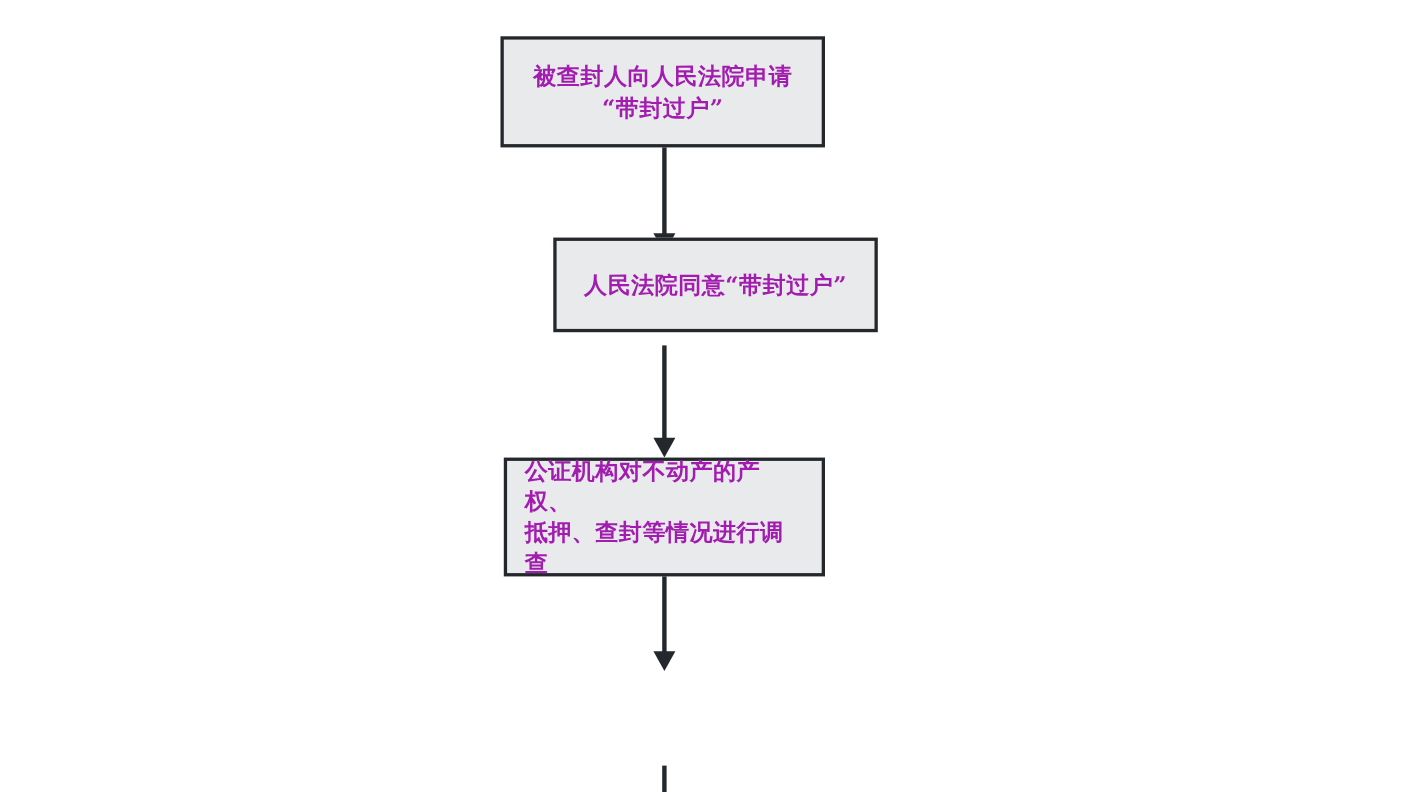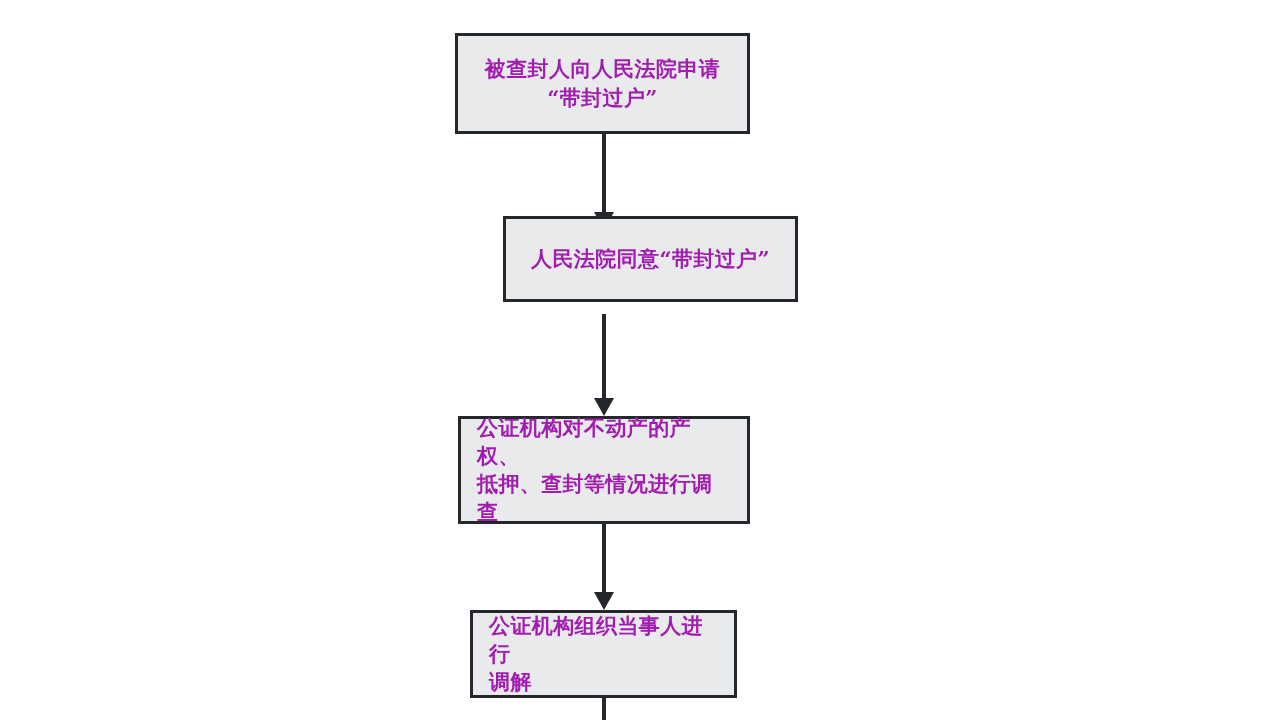--- a/index.html
+++ b/index.html
@@ -124,22 +124,18 @@
   <div class="node left" id="node-3">
     <div class="node-text">公证机构对不动产的产权、
 抵押、查封等情况进行调查</div>
   </div>
 
   <div class="connector" id="arrow-3">
     <div class="stem"></div>
     <div class="head"></div>
   </div>
 
-  <div class="node left" id="node-4">
-    <div class="node-text">公证机构组织当事人进行
-调解</div>
-  </div>
 
   <div class="connector" id="arrow-4">
     <div class="stem"></div>
   </div>
 
 </div>
 
 </body></html>

